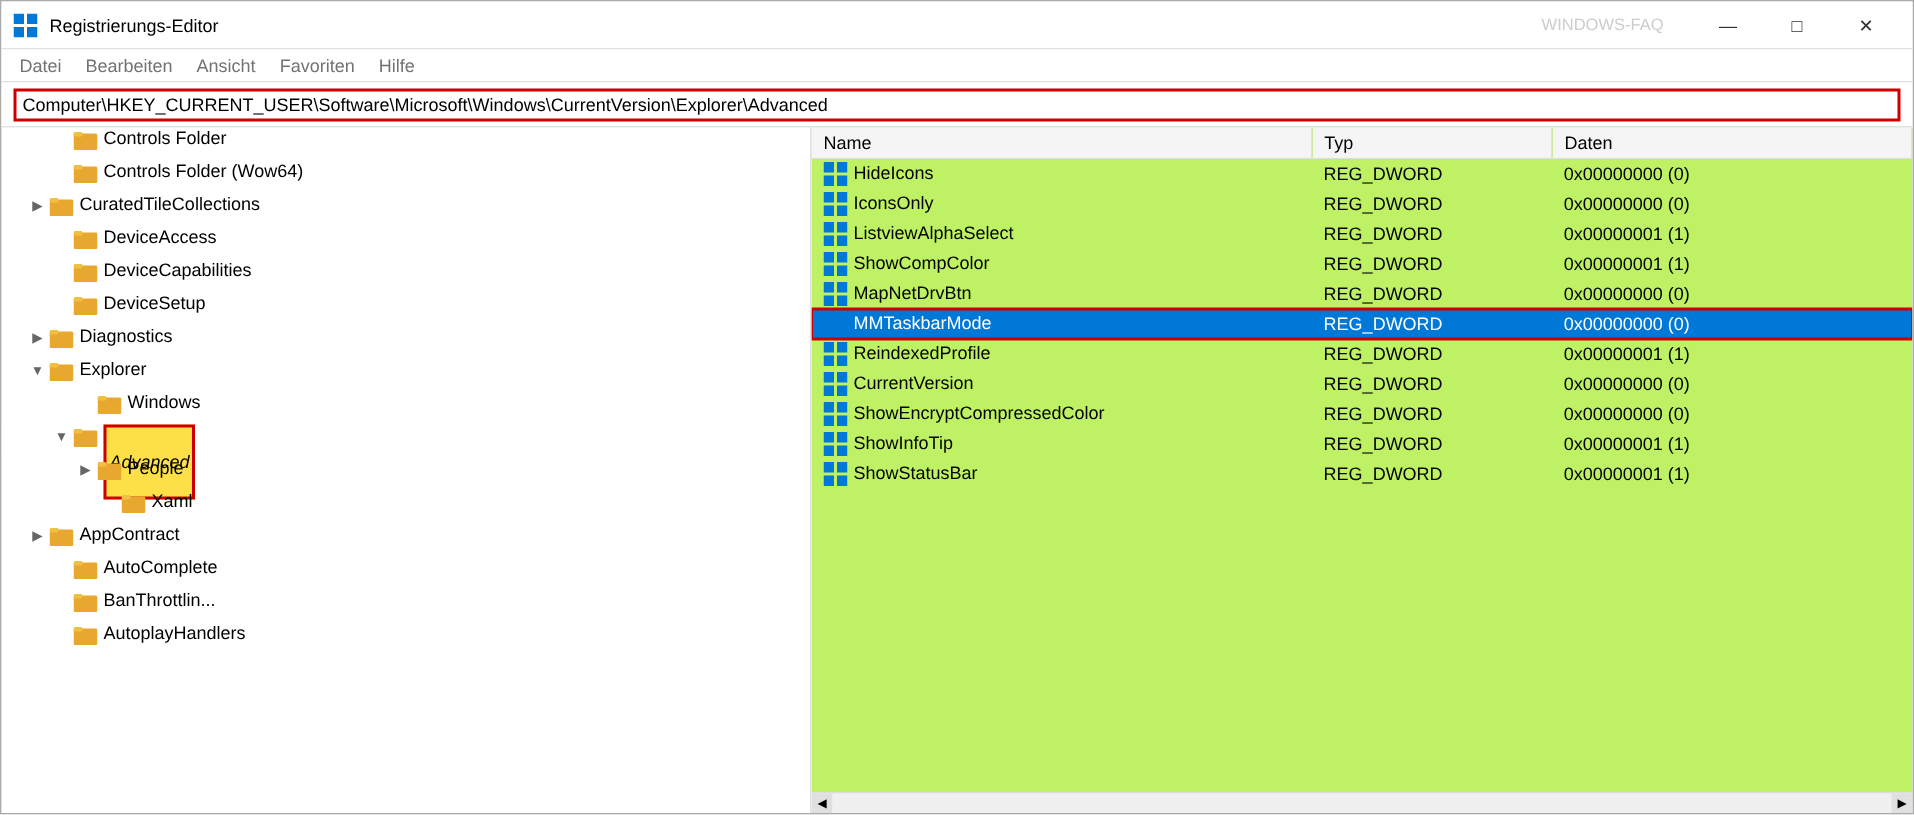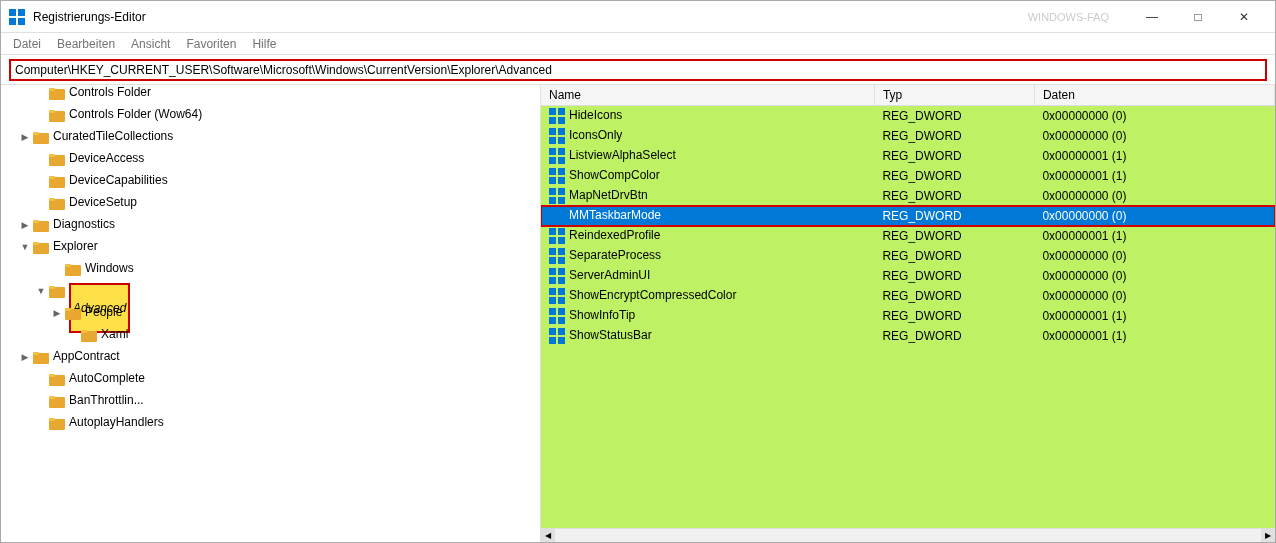--- a/index.html
+++ b/index.html
@@ -514,31 +514,21 @@
     </svg><span>ReindexedProfile</span></td>
                 <td>REG_DWORD</td>
                 <td>0x00000001 (1)</td>
               </tr>
               <tr>
                 <td><svg width="16" height="16" viewBox="0 0 16 16" style="display:inline-block;vertical-align:middle;margin-right:4px;">
       <rect x="0" y="0" width="7" height="7" fill="#0078d7"></rect>
       <rect x="9" y="0" width="7" height="7" fill="#0078d7"></rect>
       <rect x="0" y="9" width="7" height="7" fill="#0078d7"></rect>
       <rect x="9" y="9" width="7" height="7" fill="#0078d7"></rect>
-    </svg><span>SeparateProcess</span></td>
-                <td>REG_DWORD</td>
-                <td>0x00000000 (0)</td>
-              </tr>
-              <tr>
-                <td><svg width="16" height="16" viewBox="0 0 16 16" style="display:inline-block;vertical-align:middle;margin-right:4px;">
-      <rect x="0" y="0" width="7" height="7" fill="#0078d7"></rect>
-      <rect x="9" y="0" width="7" height="7" fill="#0078d7"></rect>
-      <rect x="0" y="9" width="7" height="7" fill="#0078d7"></rect>
-      <rect x="9" y="9" width="7" height="7" fill="#0078d7"></rect>
-    </svg><span>ServerAdminUI</span></td>
+    </svg><span>CurrentVersion</span></td>
                 <td>REG_DWORD</td>
                 <td>0x00000000 (0)</td>
               </tr>
               <tr>
                 <td><svg width="16" height="16" viewBox="0 0 16 16" style="display:inline-block;vertical-align:middle;margin-right:4px;">
       <rect x="0" y="0" width="7" height="7" fill="#0078d7"></rect>
       <rect x="9" y="0" width="7" height="7" fill="#0078d7"></rect>
       <rect x="0" y="9" width="7" height="7" fill="#0078d7"></rect>
       <rect x="9" y="9" width="7" height="7" fill="#0078d7"></rect>
     </svg><span>ShowEncryptCompressedColor</span></td>

